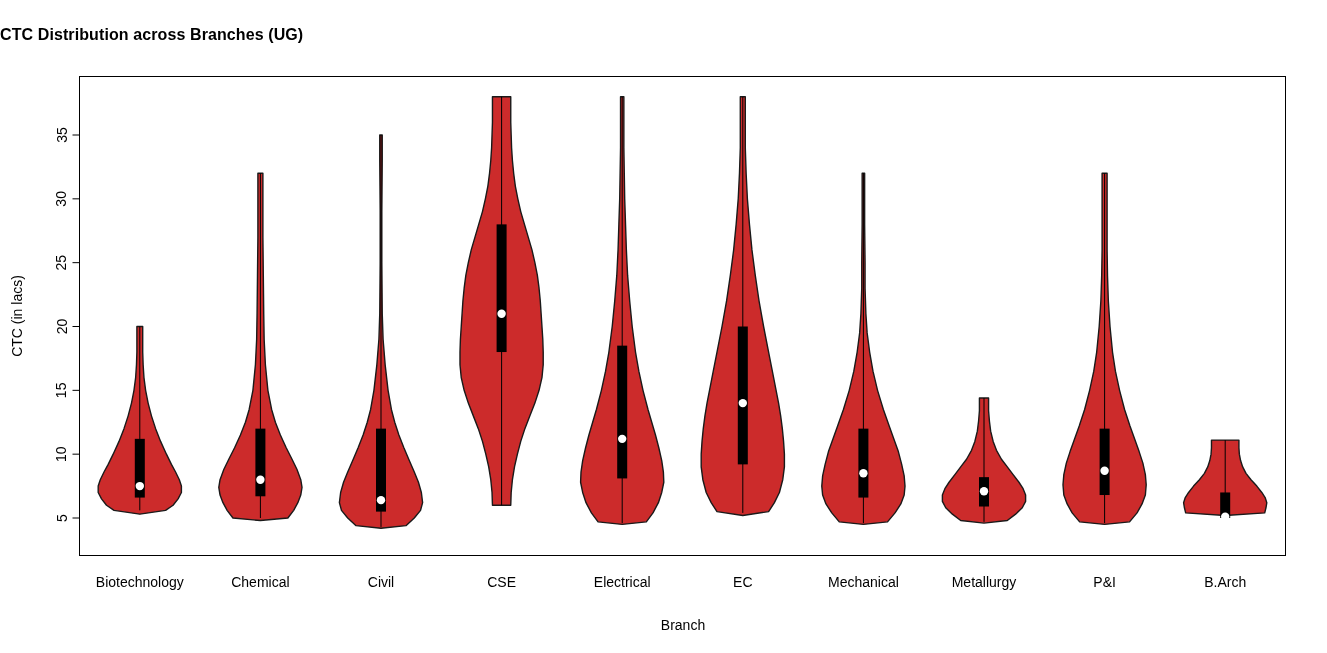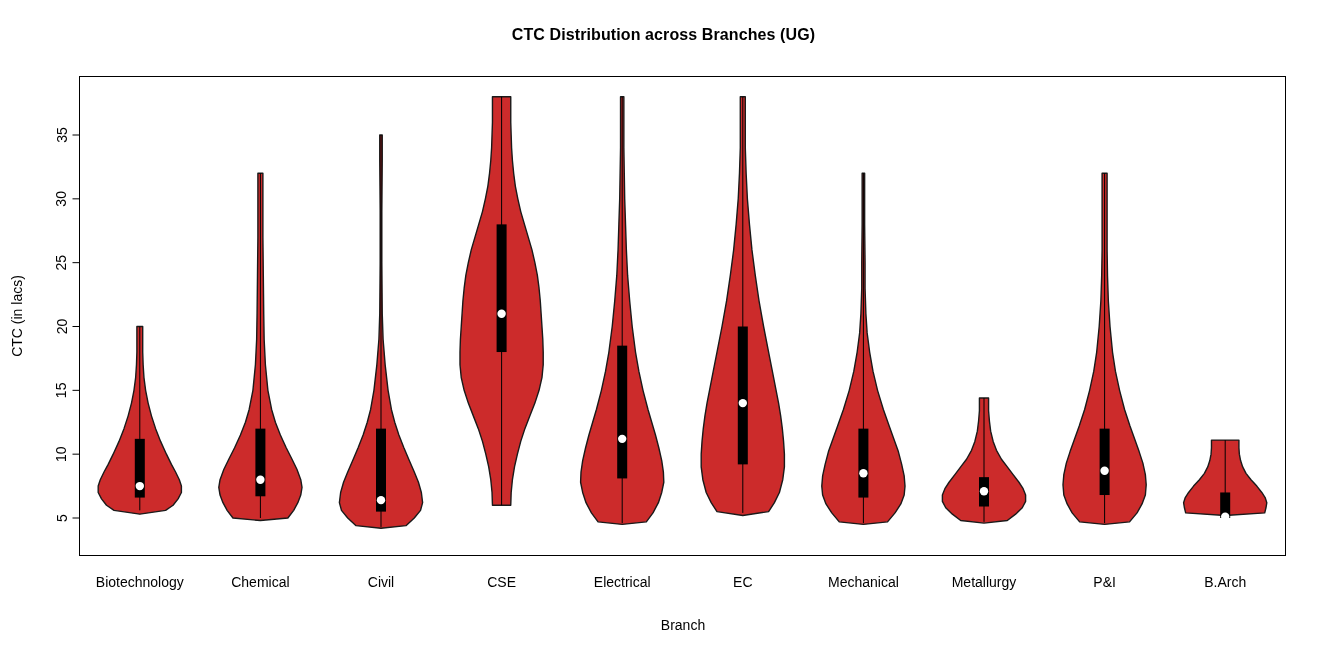--- a/index.html
+++ b/index.html
@@ -17,21 +17,20 @@
     position: relative;
     width: 1327px;
     height: 653px;
     background: #ffffff;
   }
   #plot-title {
     position: absolute;
     top: 26px;
     left: 0;
     width: 1327px;
-    text-align: center;
     font-family: "Liberation Sans", sans-serif;
     font-size: 16px;
     font-weight: bold;
     color: #000000;
     letter-spacing: 0.1px;
   }
   #plot-svg {
     position: absolute;
     top: 0;
     left: 0;

